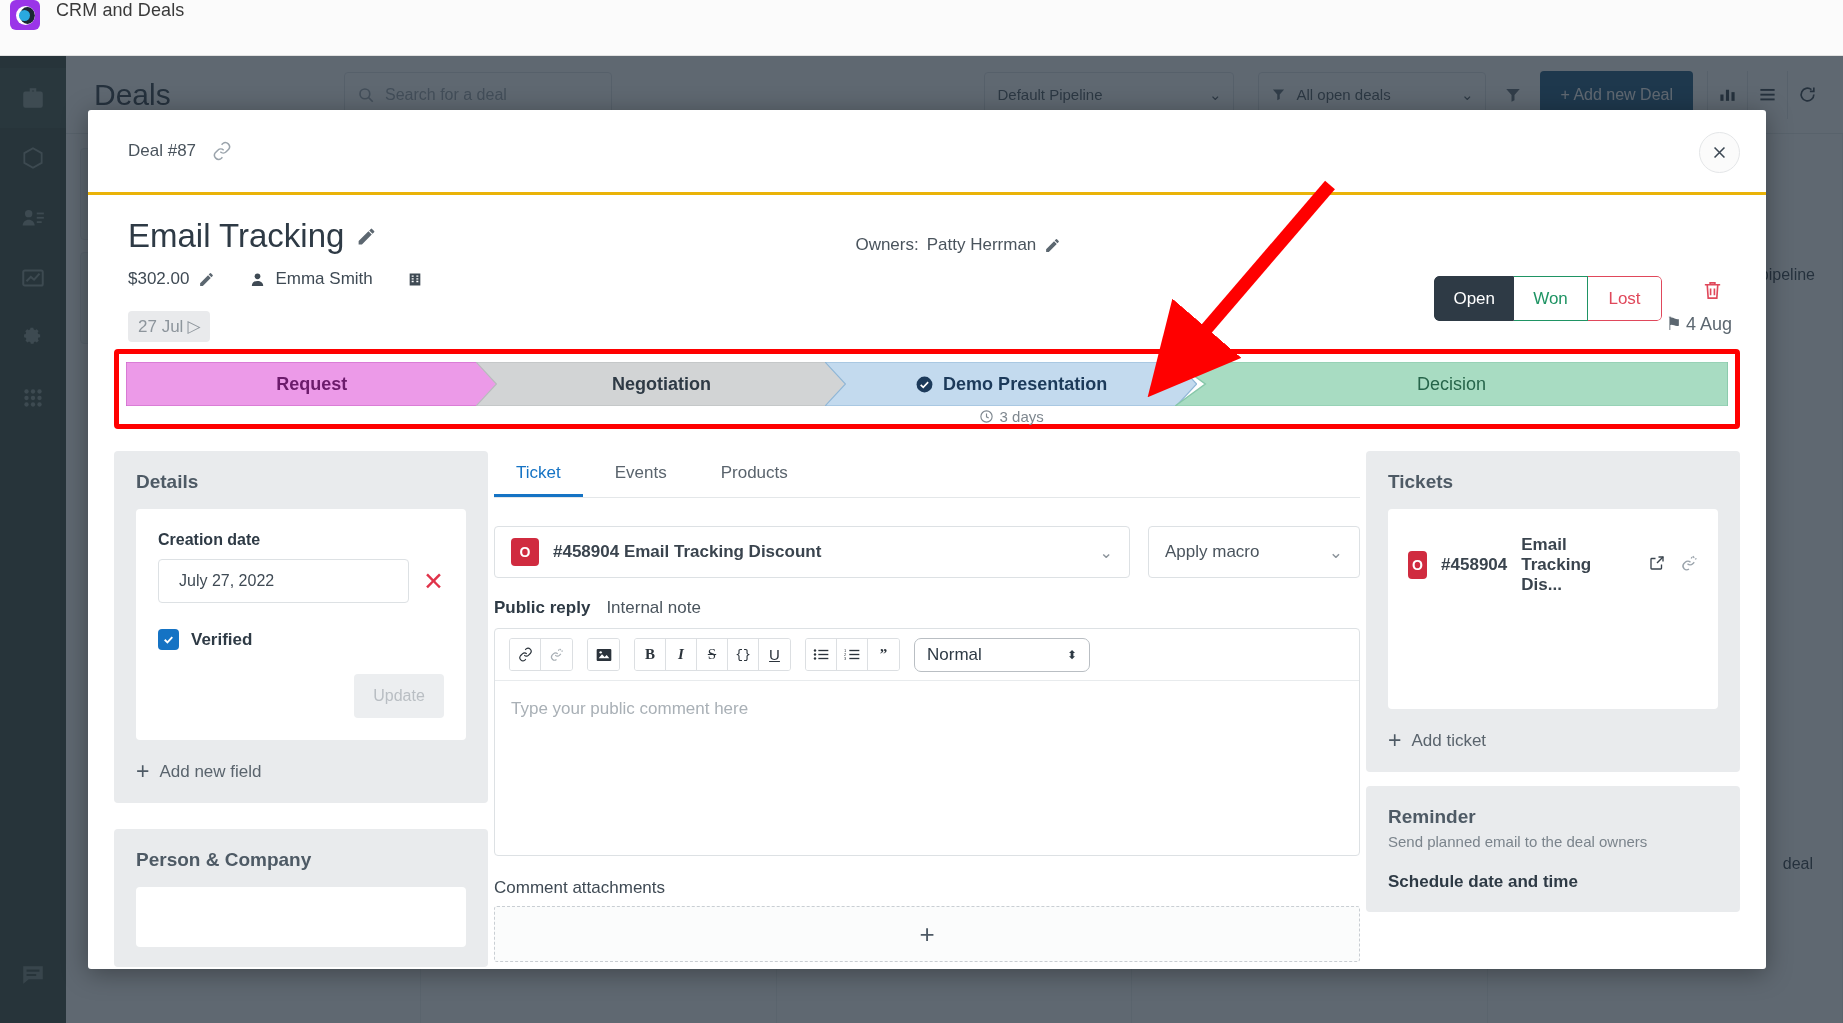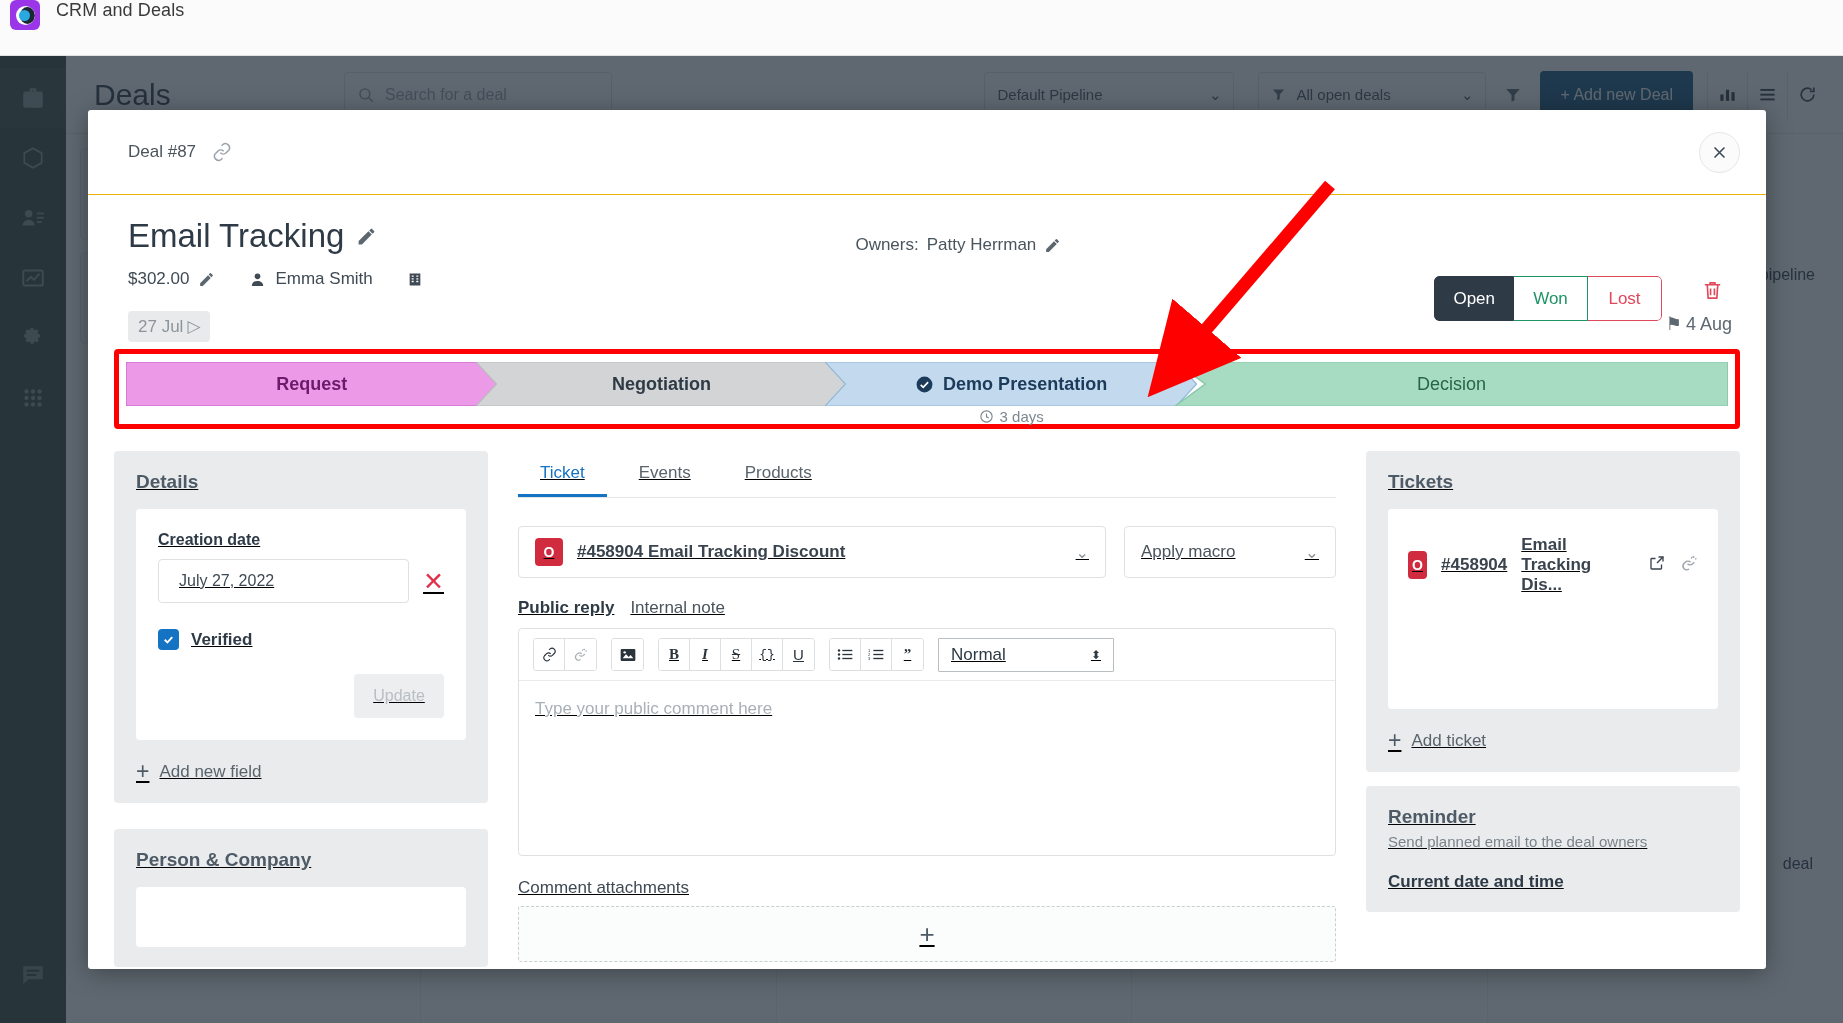--- a/index.html
+++ b/index.html
@@ -100,21 +100,21 @@
     background: rgba(33, 46, 58, .72);
   }
 
   
   .modal {
     position: absolute; left: 88px; top: 110px; width: 1678px; height: 859px;
     background: #ffffff; border-radius: 3px; overflow: hidden;
     box-shadow: 0 4px 26px rgba(0,0,0,.35);
   }
   .modal-head {
-    height: 85px; border-bottom: 1px solid #eab308; display: flex;
+    height: 85px; border-bottom: 3px solid #eab308; display: flex;
     align-items: center; padding: 0 26px; position: relative;
   }
   .deal-id { font-size: 17px; color: #4a545d; margin-left: 14px; }
   .link-icon { margin-left: 16px; color: #9aa3ab; display: flex; }
   .close-btn {
     position: absolute; right: 26px; top: 22px;
     width: 41px; height: 41px; border-radius: 50%; border: 1px solid #e4e6e8;
     background: #fbfbfb; display: flex; align-items: center; justify-content: center;
     color: #3b4753;
   }
@@ -182,21 +182,21 @@
   }
   .stage .lbl { display: flex; align-items: center; gap: 9px; position: relative; z-index: 3; }
   .stage .shape { position: absolute; inset: 0; z-index: 1; }
   .sub-day {
     position: absolute; left: 0; right: 0; top: 46px; text-align: center;
     font-size: 15px; color: #7e878f; display: flex; align-items: center;
     justify-content: center; gap: 6px;
   }
 
   
-  .cols { display: flex; gap: 30px; margin-top: 22px; text-decoration: underline; }
+  .cols { display: flex; gap: 6px; margin-top: 22px; }
   .col-left { width: 374px; }
   .col-mid { flex: 1; }
   .col-right { width: 374px; }
 
   .panel { background: #e9ebed; border-radius: 4px; padding: 20px 22px; }
   .panel-title { font-size: 19px; font-weight: bold; color: #4e5a65; margin-bottom: 16px; }
   .panel-card { background: #fff; border-radius: 4px; padding: 22px; }
 
   .field-label { font-size: 16px; font-weight: bold; color: #2e3a45; margin-bottom: 10px; }
   .field-row { display: flex; align-items: center; gap: 14px; }
@@ -262,21 +262,21 @@
     height: 52px; display: flex; align-items: center; gap: 14px;
     padding: 0 14px; border-bottom: 1px solid #e8ebed;
   }
   .tb-group { display: flex; border: 1px solid #dcdfe2; border-radius: 3px; overflow: hidden; }
   .tb-btn {
     width: 31px; height: 31px; display: flex; align-items: center; justify-content: center;
     background: #fff; border-right: 1px solid #dcdfe2; font-size: 15px; color: #2b333b;
   }
   .tb-btn:last-child { border-right: none; }
   .tb-select {
-    width: 176px; height: 34px; border: 1px solid #b9bec3; border-radius: 1px;
+    width: 176px; height: 34px; border: 1px solid #b9bec3; border-radius: 7px;
     display: flex; align-items: center; justify-content: space-between;
     padding: 0 12px; font-size: 17px; color: #2e3a45; background: #fff;
   }
   .editor-area { flex: 1; padding: 18px 16px; font-size: 17px; color: #a9b0b6; }
 
   .attach-label { margin-top: 22px; font-size: 17px; color: #3f4a54; }
   .attach-drop {
     margin-top: 8px; border: 1px dashed #c9ced3; border-radius: 3px;
     background: #fbfcfc; height: 56px; display: flex; align-items: center;
     justify-content: center; color: #4e5a65; font-size: 26px;
@@ -730,21 +730,21 @@
           </div>
           <div class="add-link">
             <span class="plus-glyph">+</span>
             <span>Add ticket</span>
           </div>
         </div>
 
         <div class="panel reminder-panel">
           <div class="reminder-title">Reminder</div>
           <div class="reminder-sub">Send planned email to the deal owners</div>
-          <div class="reminder-field">Current date and time</div>
+          <div class="reminder-field">Schedule date and time</div>
         </div>
       </div>
 
     </div>
   </div>
 </div>
 
 <svg class="arrow-svg" width="1843" height="1023">
   <defs>
     <marker id="ah" markerWidth="7" markerHeight="7" refX="2" refY="3.5" orient="auto">

